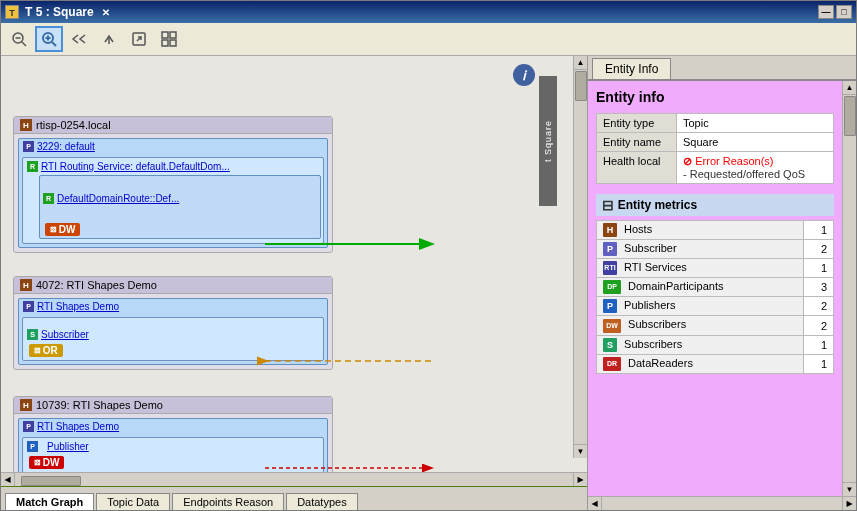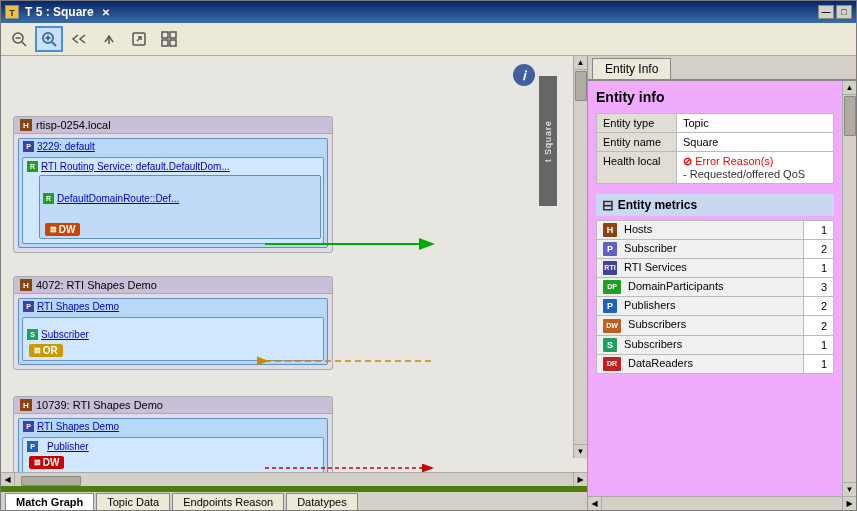--- a/index.html
+++ b/index.html
@@ -56,21 +56,21 @@
     .icon-sub { background: #20a060; }
     .icon-dr { background: #c02020; }
 
     
     .arrow-canvas { position: absolute; top: 0; left: 0; width: 100%; height: 100%; pointer-events: none; }
 
     
     .info-icon { position: absolute; right: 70px; top: 10px; width: 22px; height: 22px; background: #4060a0; border-radius: 50%; display: flex; align-items: center; justify-content: center; color: white; font-style: italic; font-weight: bold; font-size: 13px; }
 
     
-    .bottom-tabs { background: #d4d0c8; border-top: 6px solid #4d7c0f; display: flex; align-items: flex-end; padding-top: 2px; padding-left: 4px; flex-shrink: 0; height: 24px; }
+    .bottom-tabs { background: #d4d0c8; border-top: 1px solid #4d7c0f; display: flex; align-items: flex-end; padding-top: 2px; padding-left: 4px; flex-shrink: 0; height: 24px; }
     .bottom-tab { padding: 2px 10px; background: #ece9d8; border: 1px solid #888; border-bottom: none; font-size: 11px; cursor: pointer; margin-right: 2px; }
     .bottom-tab.active { background: white; font-weight: bold; }
   </style>
 </head>
 <body>
 
 <div class="window">
 
   <div class="title-bar">
     <div class="title-bar-text">

